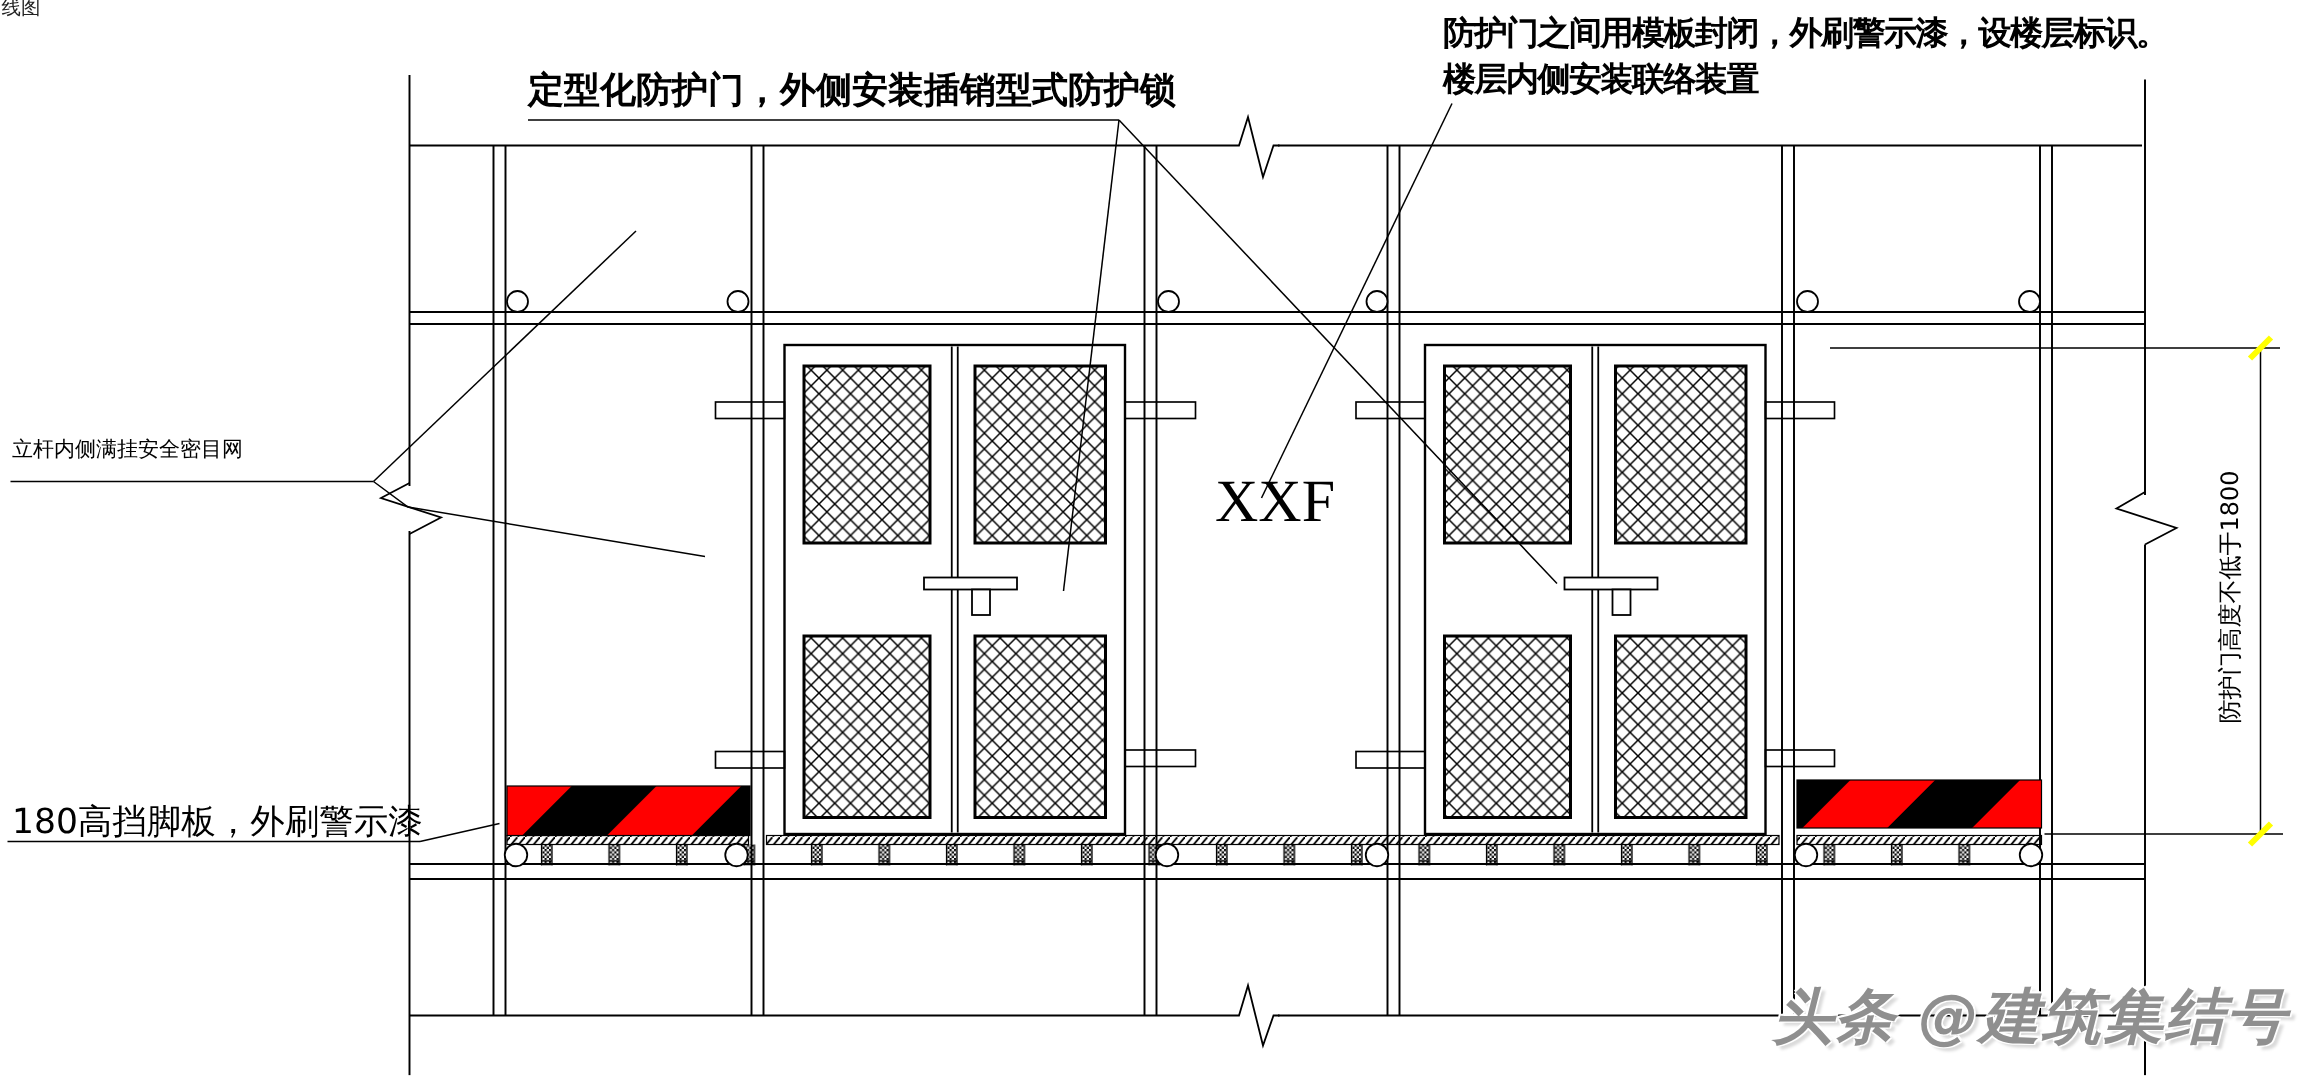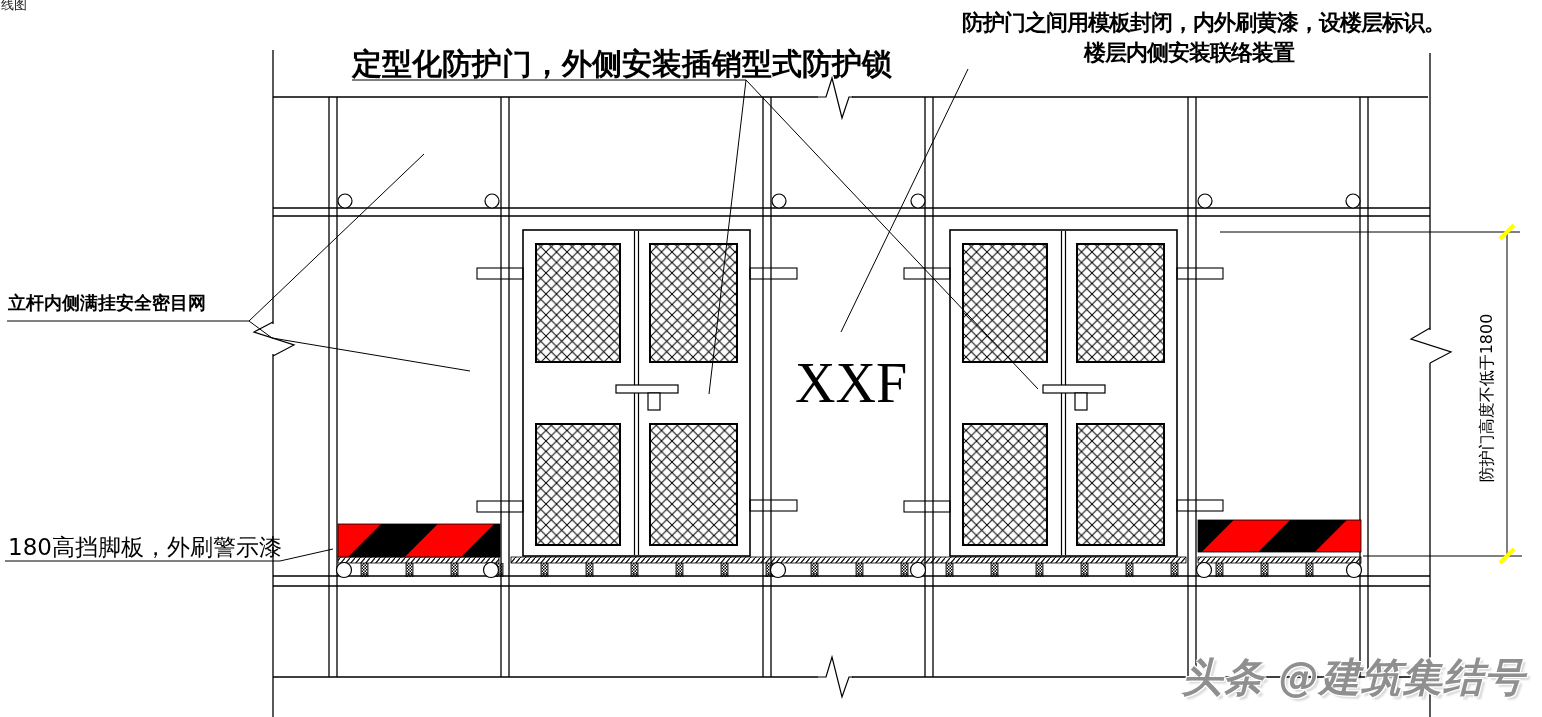--- a/index.html
+++ b/index.html
@@ -3,26 +3,26 @@
 <meta charset="utf-8">
 <style>
   html,body{margin:0;padding:0;background:#fff;}
   .stage{
     position:relative;width:1542px;height:717px;background:#fff;overflow:hidden;
     font-family:"DejaVu Sans","Liberation Sans",sans-serif;color:#000;
   }
   .stage svg{position:absolute;left:0;top:0;}
   .lbl{position:absolute;white-space:nowrap;color:#000;}
   .lbl-corner{left:1px;top:-4px;font-size:13px;color:#222;}
-  .lbl-topcenter{left:352px;top:44px;width:394px;text-align:center;font-size:30px;font-weight:bold;letter-spacing:0px;}
+  .lbl-topcenter{left:352px;top:44px;width:394px;text-align:center;font-size:24px;font-weight:bold;letter-spacing:0px;}
   .lbl-topright{left:962px;top:8px;width:454px;font-size:22px;font-weight:bold;letter-spacing:-1px;line-height:30px;text-align:left;}
-  .lbl-topright .l2{text-align:center;font-family:Liberation Serif, serif;}
-  .lbl-leftnet{left:8px;top:291px;font-size:18px;font-weight:bold;}
+  .lbl-topright .l2{text-align:left;font-family:Liberation Serif, serif;}
+  .lbl-leftnet{left:8px;top:291px;font-size:14px;font-weight:normal;}
   .lbl-toeboard{left:8px;top:532px;font-size:23px;font-weight:normal;}
-  .lbl-xxf{left:795px;top:310px;width:110px;text-align:center;font-size:56px;font-family:"Liberation Serif","DejaVu Serif",serif;margin-top:41px;}
+  .lbl-xxf{left:795px;top:310px;width:110px;text-align:center;font-size:40px;font-family:"Liberation Serif","DejaVu Serif",serif;}
   .lbl-dim{
     left:1402px;top:388px;width:170px;height:20px;
     font-size:16px;text-align:center;
     transform:rotate(-90deg);transform-origin:center center;
   }
   .watermark{
     position:absolute;left:1182px;top:650px;font-size:40px;font-weight:bold;
     color:#8f8f8f;letter-spacing:1px;
     text-shadow:1px 1px 0 #fff,-1px -1px 0 #fff,1px -1px 0 #fff,-1px 1px 0 #fff,3px 3px 2px rgba(0,0,0,0.15);
     font-style:italic;
@@ -162,21 +162,21 @@
     <path d="M1500,239 L1514,225" stroke="#ffff00" stroke-width="4"></path>
     <path d="M1500,563 L1514,549" stroke="#ffff00" stroke-width="4"></path>
   </g>
 </svg>
 
 <div class="lbl lbl-corner">线图</div>
 
 <div class="lbl lbl-topcenter">定型化防护门，外侧安装插销型式防护锁</div>
 
 <div class="lbl lbl-topright">
-  <div class="l1">防护门之间用模板封闭，内外刷黄漆，设楼层标识。</div>
+  <div class="l1">防护门之间用模板封闭，外刷警示漆，设楼层标识。</div>
   <div class="l2">楼层内侧安装联络装置</div>
 </div>
 
 <div class="lbl lbl-leftnet">立杆内侧满挂安全密目网</div>
 
 <div class="lbl lbl-toeboard">180高挡脚板，外刷警示漆</div>
 
 <div class="lbl lbl-xxf">XXF</div>
 
 <div class="lbl lbl-dim">防护门高度不低于1800</div>

